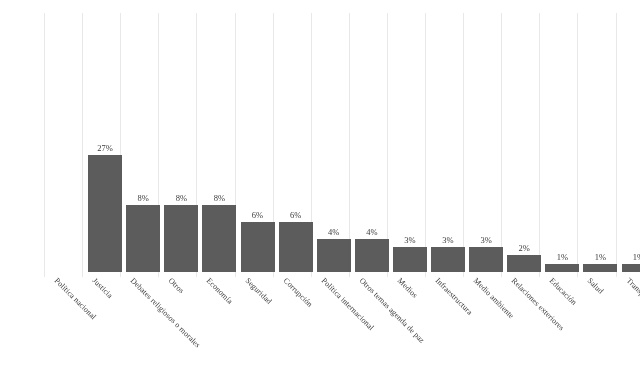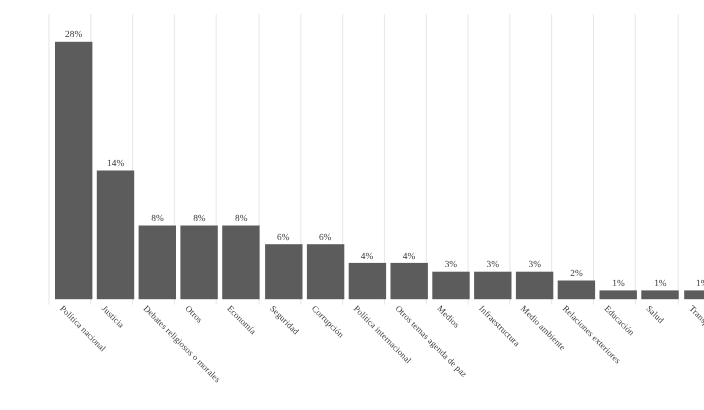--- a/index.html
+++ b/index.html
@@ -91,28 +91,24 @@
       <div class="gridline" style="left: 273px; top: 13px; height: 264px; background: rgb(232, 232, 232);"></div>
       <div class="gridline" style="left: 311px; top: 13px; height: 264px; background: rgb(232, 232, 232);"></div>
       <div class="gridline" style="left: 349px; top: 13px; height: 264px; background: rgb(232, 232, 232);"></div>
       <div class="gridline" style="left: 387px; top: 13px; height: 264px; background: rgb(232, 232, 232);"></div>
       <div class="gridline" style="left: 425px; top: 13px; height: 264px; background: rgb(232, 232, 232);"></div>
       <div class="gridline" style="left: 463px; top: 13px; height: 264px; background: rgb(232, 232, 232);"></div>
       <div class="gridline" style="left: 501px; top: 13px; height: 264px; background: rgb(232, 232, 232);"></div>
       <div class="gridline" style="left: 539px; top: 13px; height: 264px; background: rgb(232, 232, 232);"></div>
       <div class="gridline" style="left: 577px; top: 13px; height: 264px; background: rgb(232, 232, 232);"></div>
       <div class="gridline" style="left: 616px; top: 13px; height: 264px; background: rgb(232, 232, 232);"></div>
-      <div class="bar-group" style="left: 50px; width: 34px; height: 234px; bottom: 101px;">
-        <div class="bar" style="height: 234px; background: rgb(92, 92, 92);"></div>
-        <div class="bar-value" style="bottom: 236px;">28%</div>
-      </div>
       <div class="tick-label" style="left: 59px;">Política nacional</div>
       <div class="bar-group" style="left: 88.1px; width: 34px; height: 117px; bottom: 101px;">
         <div class="bar" style="height: 117px; background: rgb(92, 92, 92);"></div>
-        <div class="bar-value" style="bottom: 119px;">14%</div>
+        <div class="bar-value" style="bottom: 119px;">27%</div>
       </div>
       <div class="tick-label" style="left: 97.1px;">Justicia</div>
       <div class="bar-group" style="left: 126.2px; width: 34px; height: 66.8571px; bottom: 101px;">
         <div class="bar" style="height: 66.8571px; background: rgb(92, 92, 92);"></div>
         <div class="bar-value" style="bottom: 68.8571px;">8%</div>
       </div>
       <div class="tick-label" style="left: 135.2px;">Debates religiosos o morales</div>
       <div class="bar-group" style="left: 164.3px; width: 34px; height: 66.8571px; bottom: 101px;">
         <div class="bar" style="height: 66.8571px; background: rgb(92, 92, 92);"></div>
         <div class="bar-value" style="bottom: 68.8571px;">8%</div>

